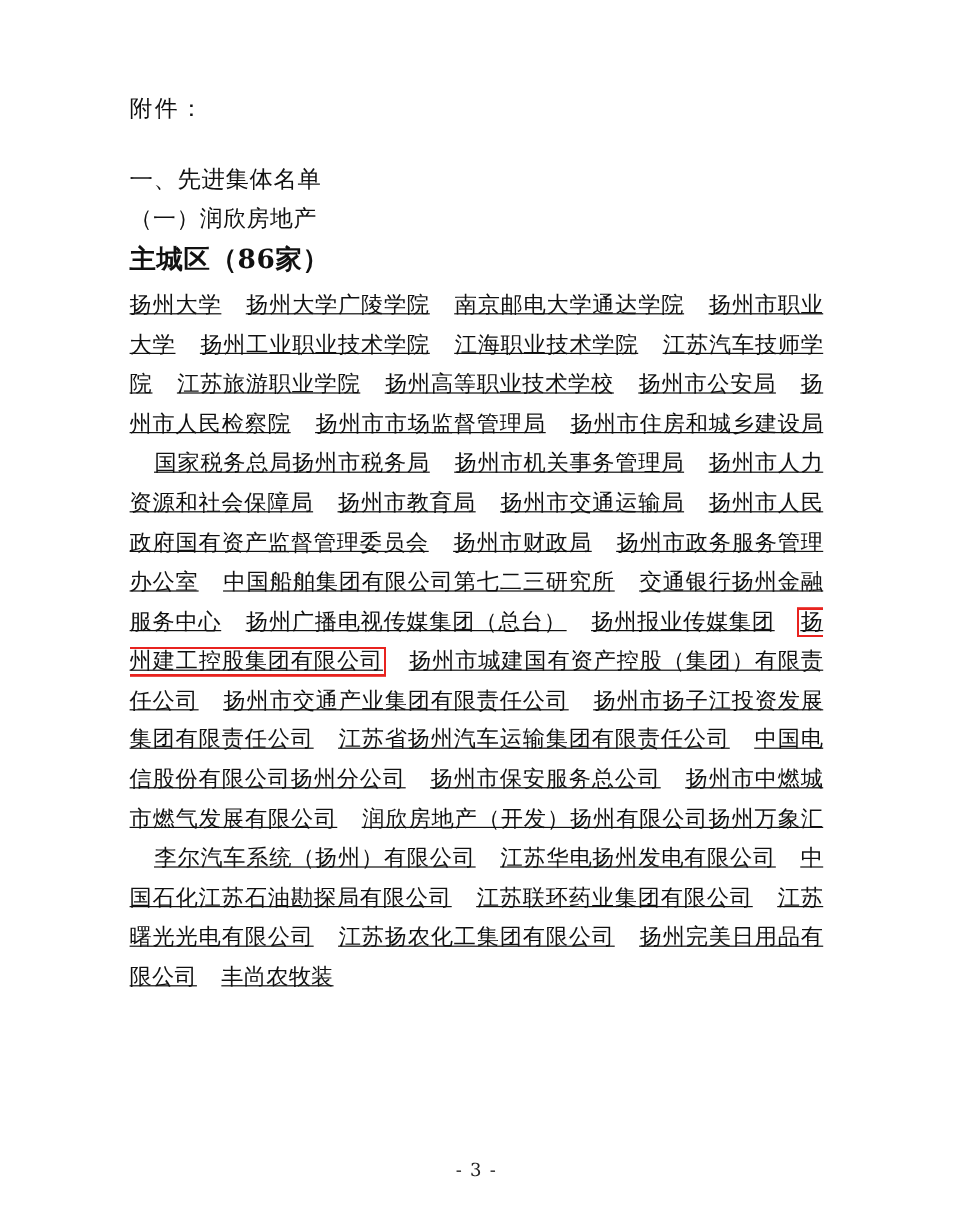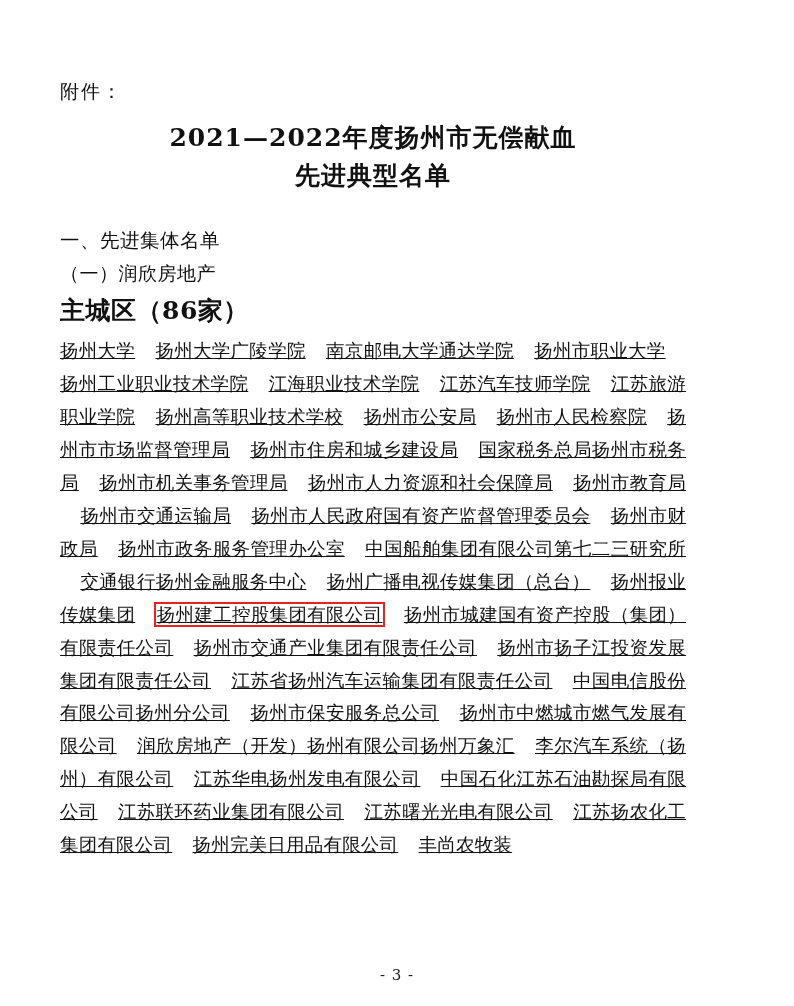--- a/index.html
+++ b/index.html
@@ -11,21 +11,21 @@
     width: 794px;
     height: 1006px;
     position: relative;
     font-family: "DejaVu Serif", "Liberation Serif", serif;
     color: #111111;
     overflow: hidden;
   }
   .page {
     position: absolute;
     inset: 0;
-    padding: 78px 108px 0 60px;
+    padding: 78px 108px 0 108px;
     box-sizing: border-box;
   }
   .attachment-label {
     font-size: 19px;
     letter-spacing: 2px;
     margin: 0 0 14px 0;
     line-height: 1.4;
   }
   .doc-title {
     text-align: center;
@@ -46,21 +46,21 @@
     margin: 30px 0 4px 0;
     line-height: 1.5;
   }
   .sub-heading {
     font-size: 19px;
     letter-spacing: 0.5px;
     margin: 4px 0 4px 0;
     line-height: 1.5;
   }
   .group-heading {
-    font-size: 25px;
+    font-size: 22px;
     font-weight: 700;
     letter-spacing: 0.5px;
     margin: 4px 0 6px 0;
     line-height: 1.5;
   }
   .body-text {
     font-size: 18.5px;
     line-height: 1.78;
     text-align: justify;
     text-justify: inter-ideograph;
@@ -89,24 +89,20 @@
     color: #222;
   }
 </style>
 </head>
 <body>
 
 <div class="page">
 
   <div class="attachment-label">附件：</div>
 
-  <h1 class="doc-title">
-    <span>2021—2022年度扬州市无偿献血</span>
-    <span class="line2">先进典型名单</span>
-  </h1>
 
   <div class="section-heading">一、先进集体名单</div>
   <div class="sub-heading">（一）润欣房地产</div>
   <div class="group-heading">主城区（86家）</div>
 
   <p class="body-text">
     <span id="part1"><span>扬州大学</span><span class="sep"></span><span>扬州大学广陵学院</span><span class="sep"></span><span>南京邮电大学通达学院</span><span class="sep"></span><span>扬州市职业大学</span><span class="sep"></span><span>扬州工业职业技术学院</span><span class="sep"></span><span>江海职业技术学院</span><span class="sep"></span><span>江苏汽车技师学院</span><span class="sep"></span><span>江苏旅游职业学院</span><span class="sep"></span><span>扬州高等职业技术学校</span><span class="sep"></span><span>扬州市公安局</span><span class="sep"></span><span>扬州市人民检察院</span><span class="sep"></span><span>扬州市市场监督管理局</span><span class="sep"></span><span>扬州市住房和城乡建设局</span><span class="sep"></span><span>国家税务总局扬州市税务局</span><span class="sep"></span><span>扬州市机关事务管理局</span><span class="sep"></span><span>扬州市人力资源和社会保障局</span><span class="sep"></span><span>扬州市教育局</span><span class="sep"></span><span>扬州市交通运输局</span><span class="sep"></span><span>扬州市人民政府国有资产监督管理委员会</span><span class="sep"></span><span>扬州市财政局</span><span class="sep"></span><span>扬州市政务服务管理办公室</span><span class="sep"></span><span>中国船舶集团有限公司第七二三研究所</span><span class="sep"></span><span>交通银行扬州金融服务中心</span><span class="sep"></span><span>扬州广播电视传媒集团（总台）</span><span class="sep"></span><span>扬州报业传媒集团</span></span><span class="sep"></span><span class="highlight">扬州建工控股集团有限公司</span><span class="sep"></span><span id="part2"><span>扬州市城建国有资产控股（集团）有限责任公司</span><span class="sep"></span><span>扬州市交通产业集团有限责任公司</span><span class="sep"></span><span>扬州市扬子江投资发展集团有限责任公司</span><span class="sep"></span><span>江苏省扬州汽车运输集团有限责任公司</span><span class="sep"></span><span>中国电信股份有限公司扬州分公司</span><span class="sep"></span><span>扬州市保安服务总公司</span><span class="sep"></span><span>扬州市中燃城市燃气发展有限公司</span><span class="sep"></span><span>润欣房地产（开发）扬州有限公司扬州万象汇</span><span class="sep"></span><span>李尔汽车系统（扬州）有限公司</span><span class="sep"></span><span>江苏华电扬州发电有限公司</span><span class="sep"></span><span>中国石化江苏石油勘探局有限公司</span><span class="sep"></span><span>江苏联环药业集团有限公司</span><span class="sep"></span><span>江苏曙光光电有限公司</span><span class="sep"></span><span>江苏扬农化工集团有限公司</span><span class="sep"></span><span>扬州完美日用品有限公司</span><span class="sep"></span><span>丰尚农牧装</span></span>
   </p>
 
   <div class="page-number">- 3 -</div>

